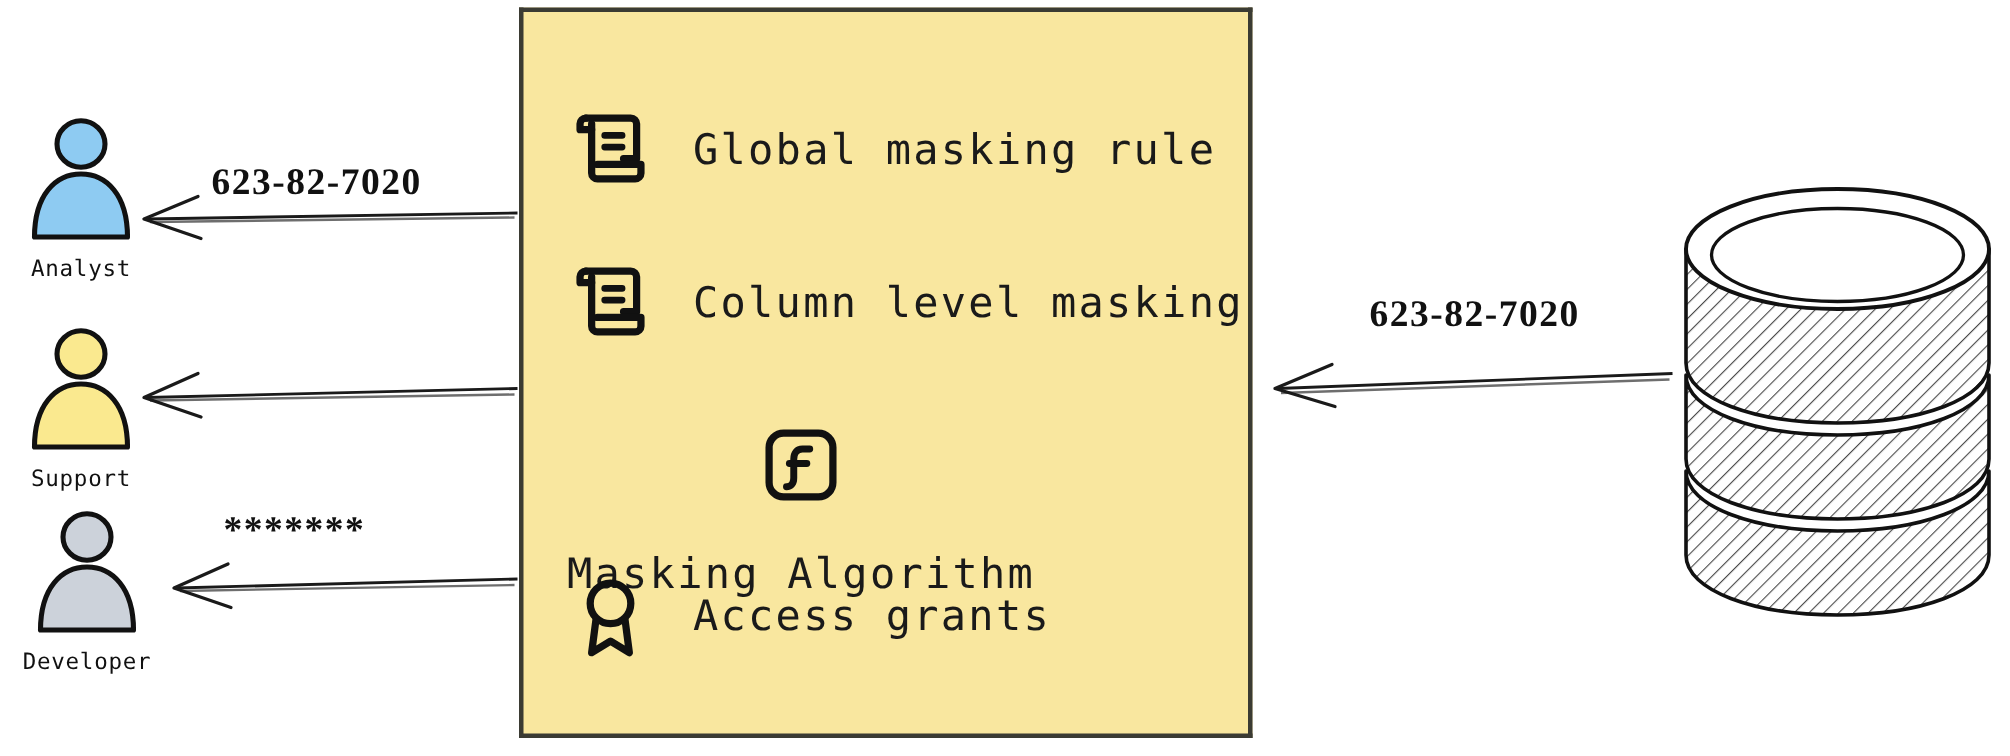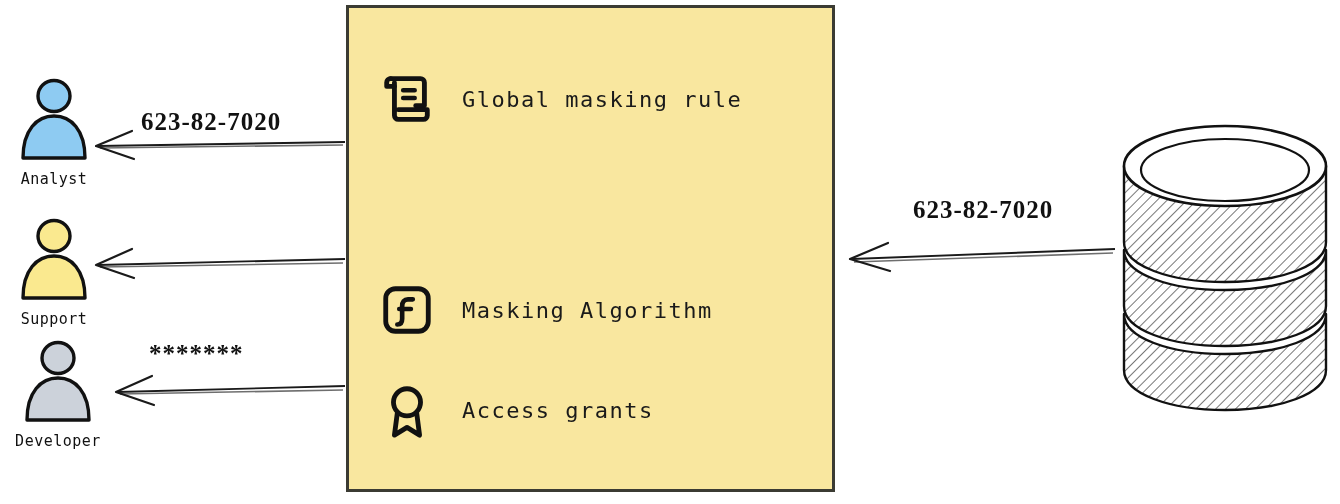--- a/index.html
+++ b/index.html
@@ -37,26 +37,26 @@
       background:#f9e79f;box-sizing:border-box;}
   #rules-panel .edge{position:absolute;background:#3b3b33;}
   #rules-panel .edge.t{left:0;top:0;width:100%;height:3px;}
   #rules-panel .edge.b{left:0;bottom:0;width:100%;height:3px;}
   #rules-panel .edge.l{left:0;top:0;width:3px;height:100%;}
   #rules-panel .edge.r{right:0;top:0;width:3px;height:100%;}
 
   .rule-row{position:absolute;left:32px;display:flex;align-items:center;gap:26px;}
   #rule-0{top:64px;}
   #rule-1{top:166px;}
-  #rule-2{top:275px;}
+  #rule-2{top:275px;flex-direction:column;}
   #rule-3{top:375px;justify-content:center;}
 
   .rule-icon{width:58px;height:60px;flex:none;display:block;}
   .rule-text{font-family:"DejaVu Sans Mono","Liberation Mono",monospace;
-      font-size:22px;color:#1a1a1a;letter-spacing:1.5px;white-space:nowrap;}
+      font-size:28px;color:#1a1a1a;letter-spacing:1.5px;white-space:nowrap;}
 
   
   #database{position:absolute;left:1110px;top:118px;width:230px;height:300px;}
 </style>
 </head>
 <body>
 
 <div class="canvas">
 
   <div class="persona" id="persona-analyst">
@@ -120,20 +120,29 @@
     <div class="rule-row" id="rule-0">
       <svg class="rule-icon" viewBox="0 0 60 60">
         <path d="M13 9 h31 a4 4 0 0 1 4 4 v24 h-9" fill="none" stroke="#111" stroke-width="5" stroke-linecap="round" stroke-linejoin="round"></path>
         <path d="M13 9 a4 4 0 0 0 -4 4 v4 h8" fill="none" stroke="#111" stroke-width="5" stroke-linecap="round" stroke-linejoin="round"></path>
         <path d="M17 13 v34 a4 4 0 0 0 4 4 h26 a4 4 0 0 0 4 -4 v-6 h-30" fill="none" stroke="#111" stroke-width="5" stroke-linecap="round" stroke-linejoin="round"></path>
         <path d="M26 21 h12 M26 29 h12" stroke="#111" stroke-width="4.6" stroke-linecap="round"></path>
       </svg>
       <span class="rule-text">Global masking rule</span>
     </div>
 
+    <div class="rule-row" id="rule-1">
+      <svg class="rule-icon" viewBox="0 0 60 60">
+        <path d="M13 9 h31 a4 4 0 0 1 4 4 v24 h-9" fill="none" stroke="#111" stroke-width="5" stroke-linecap="round" stroke-linejoin="round"></path>
+        <path d="M13 9 a4 4 0 0 0 -4 4 v4 h8" fill="none" stroke="#111" stroke-width="5" stroke-linecap="round" stroke-linejoin="round"></path>
+        <path d="M17 13 v34 a4 4 0 0 0 4 4 h26 a4 4 0 0 0 4 -4 v-6 h-30" fill="none" stroke="#111" stroke-width="5" stroke-linecap="round" stroke-linejoin="round"></path>
+        <path d="M26 21 h12 M26 29 h12" stroke="#111" stroke-width="4.6" stroke-linecap="round"></path>
+      </svg>
+      <span class="rule-text">Column level masking</span>
+    </div>
 
     <div class="rule-row" id="rule-2">
       <svg class="rule-icon" viewBox="0 0 60 60">
         <rect x="8" y="8" width="44" height="44" rx="10" ry="10" fill="none" stroke="#111" stroke-width="5"></rect>
         <path d="M36 19 h-5 c-4 0 -6 3 -6 7 v13 c0 4 -2 6 -5 6" fill="none" stroke="#111" stroke-width="4.8" stroke-linecap="round"></path>
         <path d="M22 29 h12" stroke="#111" stroke-width="4.8" stroke-linecap="round"></path>
       </svg>
       <span class="rule-text">Masking Algorithm</span>
     </div>
 

